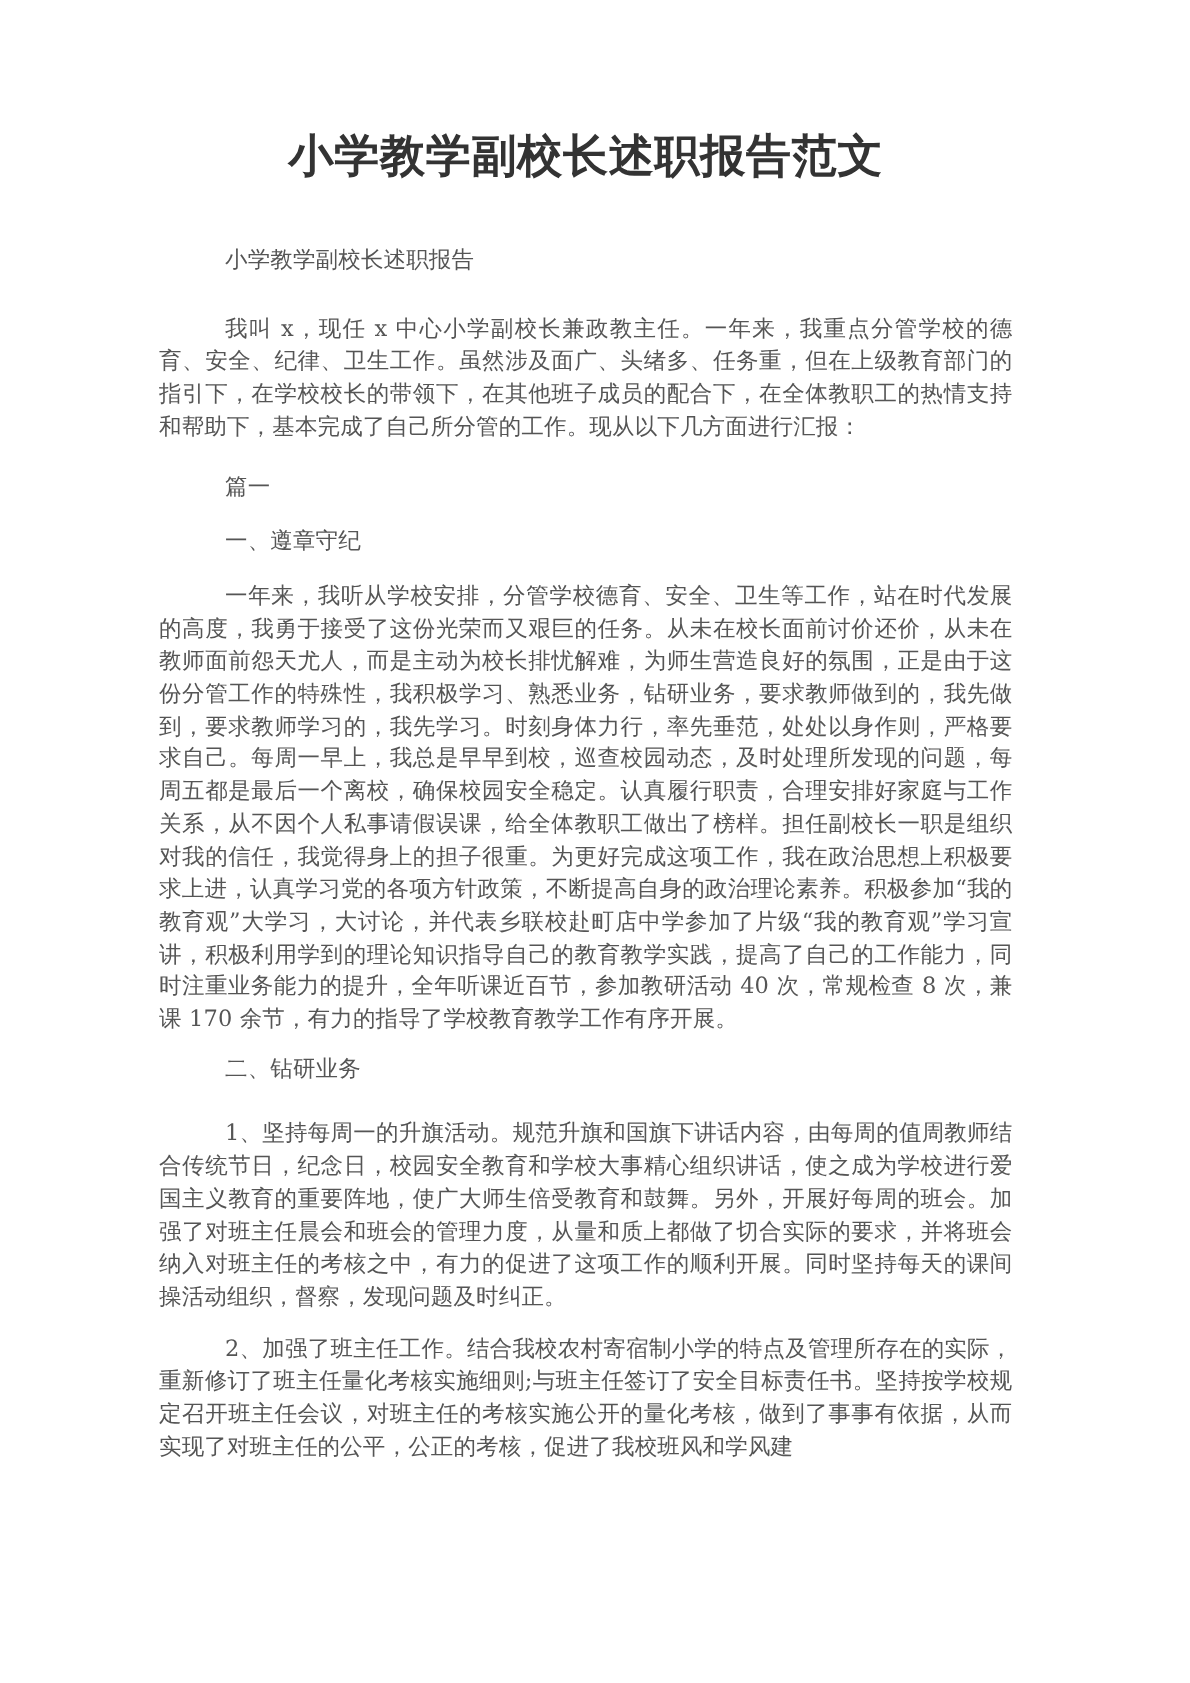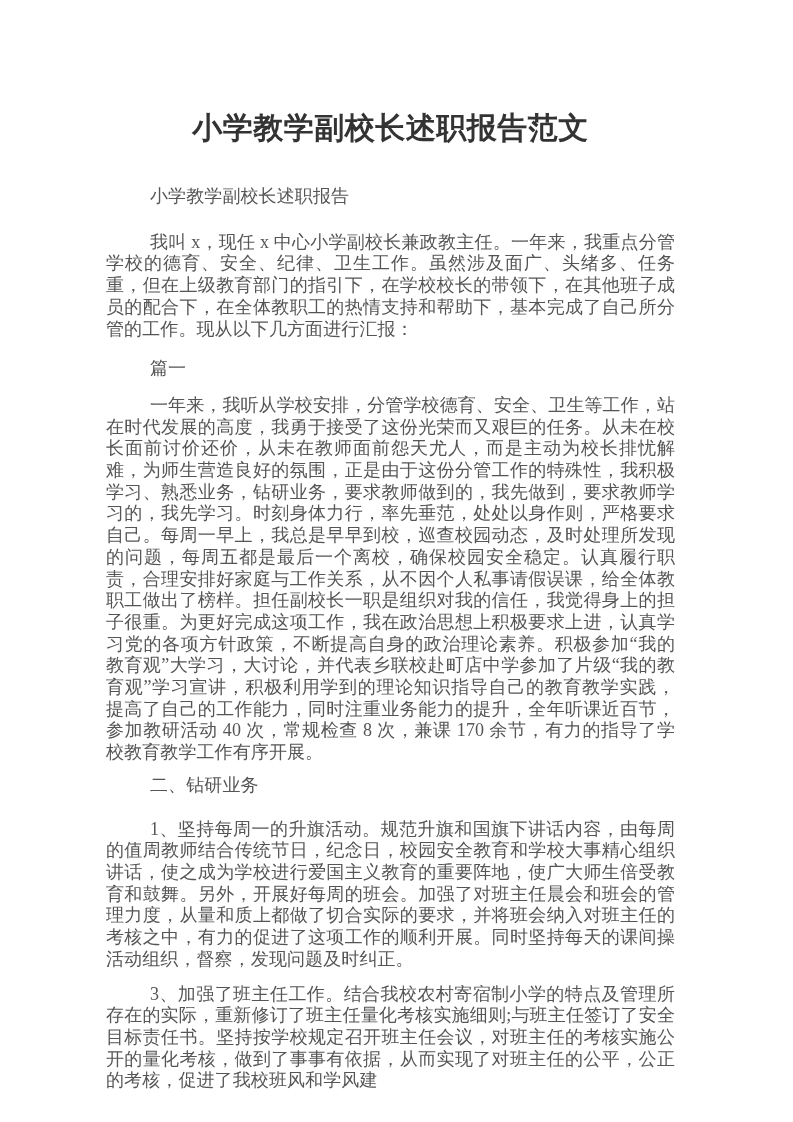--- a/index.html
+++ b/index.html
@@ -11,35 +11,34 @@
     position: relative;
     width: 793px;
     height: 1122px;
     background: #ffffff;
     overflow: hidden;
     font-family: "DejaVu Serif", "Liberation Serif", serif;
   }
   .content {
     position: absolute;
     left: 106px;
-    top: 107px;
+    top: 84px;
     width: 569px;
-    font-family: Liberation Serif, serif;
   }
   .doc-title {
     font-size: 30px;
     font-weight: 700;
     line-height: 42px;
     text-align: center;
     color: #333333;
     margin: 0 0 37px 0;
     letter-spacing: 0.5px;
   }
   .block {
-    font-size: 18px;
+    font-size: 15px;
     line-height: 21.7px;
     color: #555555;
     text-align: justify;
     text-justify: inter-ideograph;
     text-indent: 44px;
     letter-spacing: 0.1px;
     word-break: break-all;
   }
   .block.single { text-align: left; }
   .mb-24 { margin: 0 0 24px 0; }
@@ -57,23 +56,24 @@
   <div class="content">
 
     <h1 class="doc-title">小学教学副校长述职报告范文</h1>
 
     <div class="block single mb-24">小学教学副校长述职报告</div>
 
     <div class="block mb-18">我叫 x，现任 x 中心小学副校长兼政教主任。一年来，我重点分管学校的德育、安全、纪律、卫生工作。虽然涉及面广、头绪多、任务重，但在上级教育部门的指引下，在学校校长的带领下，在其他班子成员的配合下，在全体教职工的热情支持和帮助下，基本完成了自己所分管的工作。现从以下几方面进行汇报：</div>
 
     <div class="block single mb-15">篇一</div>
 
+    <div class="block single mb-15">一、遵章守纪</div>
 
     <div class="block mb-11">一年来，我听从学校安排，分管学校德育、安全、卫生等工作，站在时代发展的高度，我勇于接受了这份光荣而又艰巨的任务。从未在校长面前讨价还价，从未在教师面前怨天尤人，而是主动为校长排忧解难，为师生营造良好的氛围，正是由于这份分管工作的特殊性，我积极学习、熟悉业务，钻研业务，要求教师做到的，我先做到，要求教师学习的，我先学习。时刻身体力行，率先垂范，处处以身作则，严格要求自己。每周一早上，我总是早早到校，巡查校园动态，及时处理所发现的问题，每周五都是最后一个离校，确保校园安全稳定。认真履行职责，合理安排好家庭与工作关系，从不因个人私事请假误课，给全体教职工做出了榜样。担任副校长一职是组织对我的信任，我觉得身上的担子很重。为更好完成这项工作，我在政治思想上积极要求上进，认真学习党的各项方针政策，不断提高自身的政治理论素养。积极参加“我的教育观”大学习，大讨论，并代表乡联校赴町店中学参加了片级“我的教育观”学习宣讲，积极利用学到的理论知识指导自己的教育教学实践，提高了自己的工作能力，同时注重业务能力的提升，全年听课近百节，参加教研活动 40 次，常规检查 8 次，兼课 170 余节，有力的指导了学校教育教学工作有序开展。</div>
 
     <div class="block single mb-22">二、钻研业务</div>
 
     <div class="block mb-13">1、坚持每周一的升旗活动。规范升旗和国旗下讲话内容，由每周的值周教师结合传统节日，纪念日，校园安全教育和学校大事精心组织讲话，使之成为学校进行爱国主义教育的重要阵地，使广大师生倍受教育和鼓舞。另外，开展好每周的班会。加强了对班主任晨会和班会的管理力度，从量和质上都做了切合实际的要求，并将班会纳入对班主任的考核之中，有力的促进了这项工作的顺利开展。同时坚持每天的课间操活动组织，督察，发现问题及时纠正。</div>
 
-    <div class="block mb-0">3、加强了班主任工作。结合我校农村寄宿制小学的特点及管理所存在的实际，重新修订了班主任量化考核实施细则;与班主任签订了安全目标责任书。坚持按学校规定召开班主任会议，对班主任的考核实施公开的量化考核，做到了事事有依据，从而实现了对班主任的公平，公正的考核，促进了我校班风和学风建</div>
+    <div class="block mb-0">2、加强了班主任工作。结合我校农村寄宿制小学的特点及管理所存在的实际，重新修订了班主任量化考核实施细则;与班主任签订了安全目标责任书。坚持按学校规定召开班主任会议，对班主任的考核实施公开的量化考核，做到了事事有依据，从而实现了对班主任的公平，公正的考核，促进了我校班风和学风建</div>
 
   </div>
 </div>
 
 </body></html>

